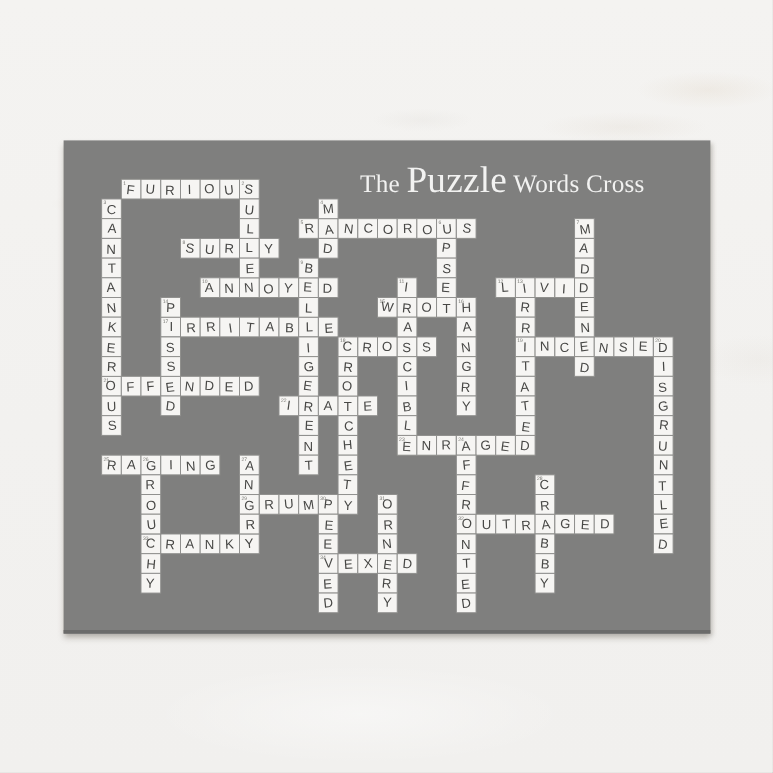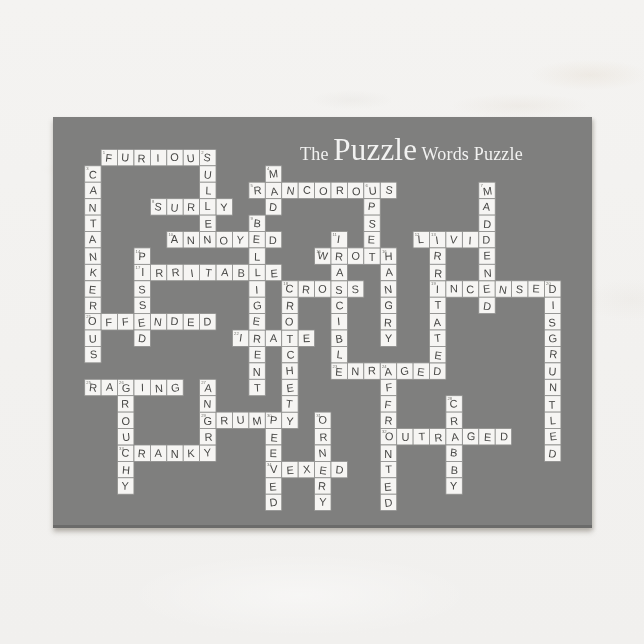--- a/index.html
+++ b/index.html
@@ -12,33 +12,33 @@
       radial-gradient(ellipse 70px 30px at 632px 300px, rgba(200,190,175,0.09), rgba(200,190,175,0) 70%),
       radial-gradient(ellipse 55px 14px at 80px 170px, rgba(200,185,165,0.10), rgba(200,185,165,0) 70%),
       radial-gradient(ellipse 250px 60px at 300px 595px, rgba(255,255,255,0.4), rgba(255,255,255,0) 70%),
       linear-gradient(180deg, #f4f3f1 0%, #f2f1ef 55%, #f1f0ee 100%);
   }
   .card{position:absolute;left:53px;top:117px;width:539px;height:408px;background:#7f7f7e;
     border-bottom:3px solid #6b6b6a;
     box-shadow:0 4px 5px rgba(130,125,115,0.45), 2px 2px 3px rgba(140,135,125,0.25);}
   .title{position:absolute;left:0;top:132px;width:644px;text-align:left;color:#f2f2f1;
     font-family:"Liberation Serif",serif;white-space:nowrap;letter-spacing:0.2px;}
-  .title .t1{font-size:18px;margin-top:25px;}
+  .title .t1{font-size:21px;margin-top:25px;}
   .title .t2{font-size:31px;}
   svg.grid{position:absolute;left:0;top:0;}
   svg.grid text{font-family:"Liberation Sans",sans-serif;}
 </style>
 </head>
 <body>
 
 <div class="bg"></div>
 
 <div class="card"></div>
 
-<div class="title"><span style="margin-left:300px"></span><span class="t1">The </span><span class="t2">Puzzle</span><span class="t1"> Words Puzzle</span></div>
+<div class="title"><span style="margin-left:300px"></span><span class="t1">The </span><span class="t2">Puzzle</span><span class="t1"> Words Cross</span></div>
 
 <svg class="grid" width="644" height="644">
 
 <g>
       <rect x="101.1" y="149.4" width="16.42" height="16.42" fill="#f6f5f3" stroke="#8e8e8c" stroke-width="0.8"></rect>
       <text x="102.7" y="154.0" font-size="4.2" fill="#74746f">1</text>
       <text x="108.7" y="162.0" font-size="11" text-anchor="middle" fill="#484846" transform="rotate(6.5 108.7 158.0)">F</text>
       <rect x="117.5" y="149.4" width="16.42" height="16.42" fill="#f6f5f3" stroke="#8e8e8c" stroke-width="0.8"></rect>
       <text x="125.2" y="161.3" font-size="11" text-anchor="middle" fill="#484846" transform="rotate(3.9 125.2 157.3)">U</text>
       <rect x="134.0" y="149.4" width="16.42" height="16.42" fill="#f6f5f3" stroke="#8e8e8c" stroke-width="0.8"></rect>

